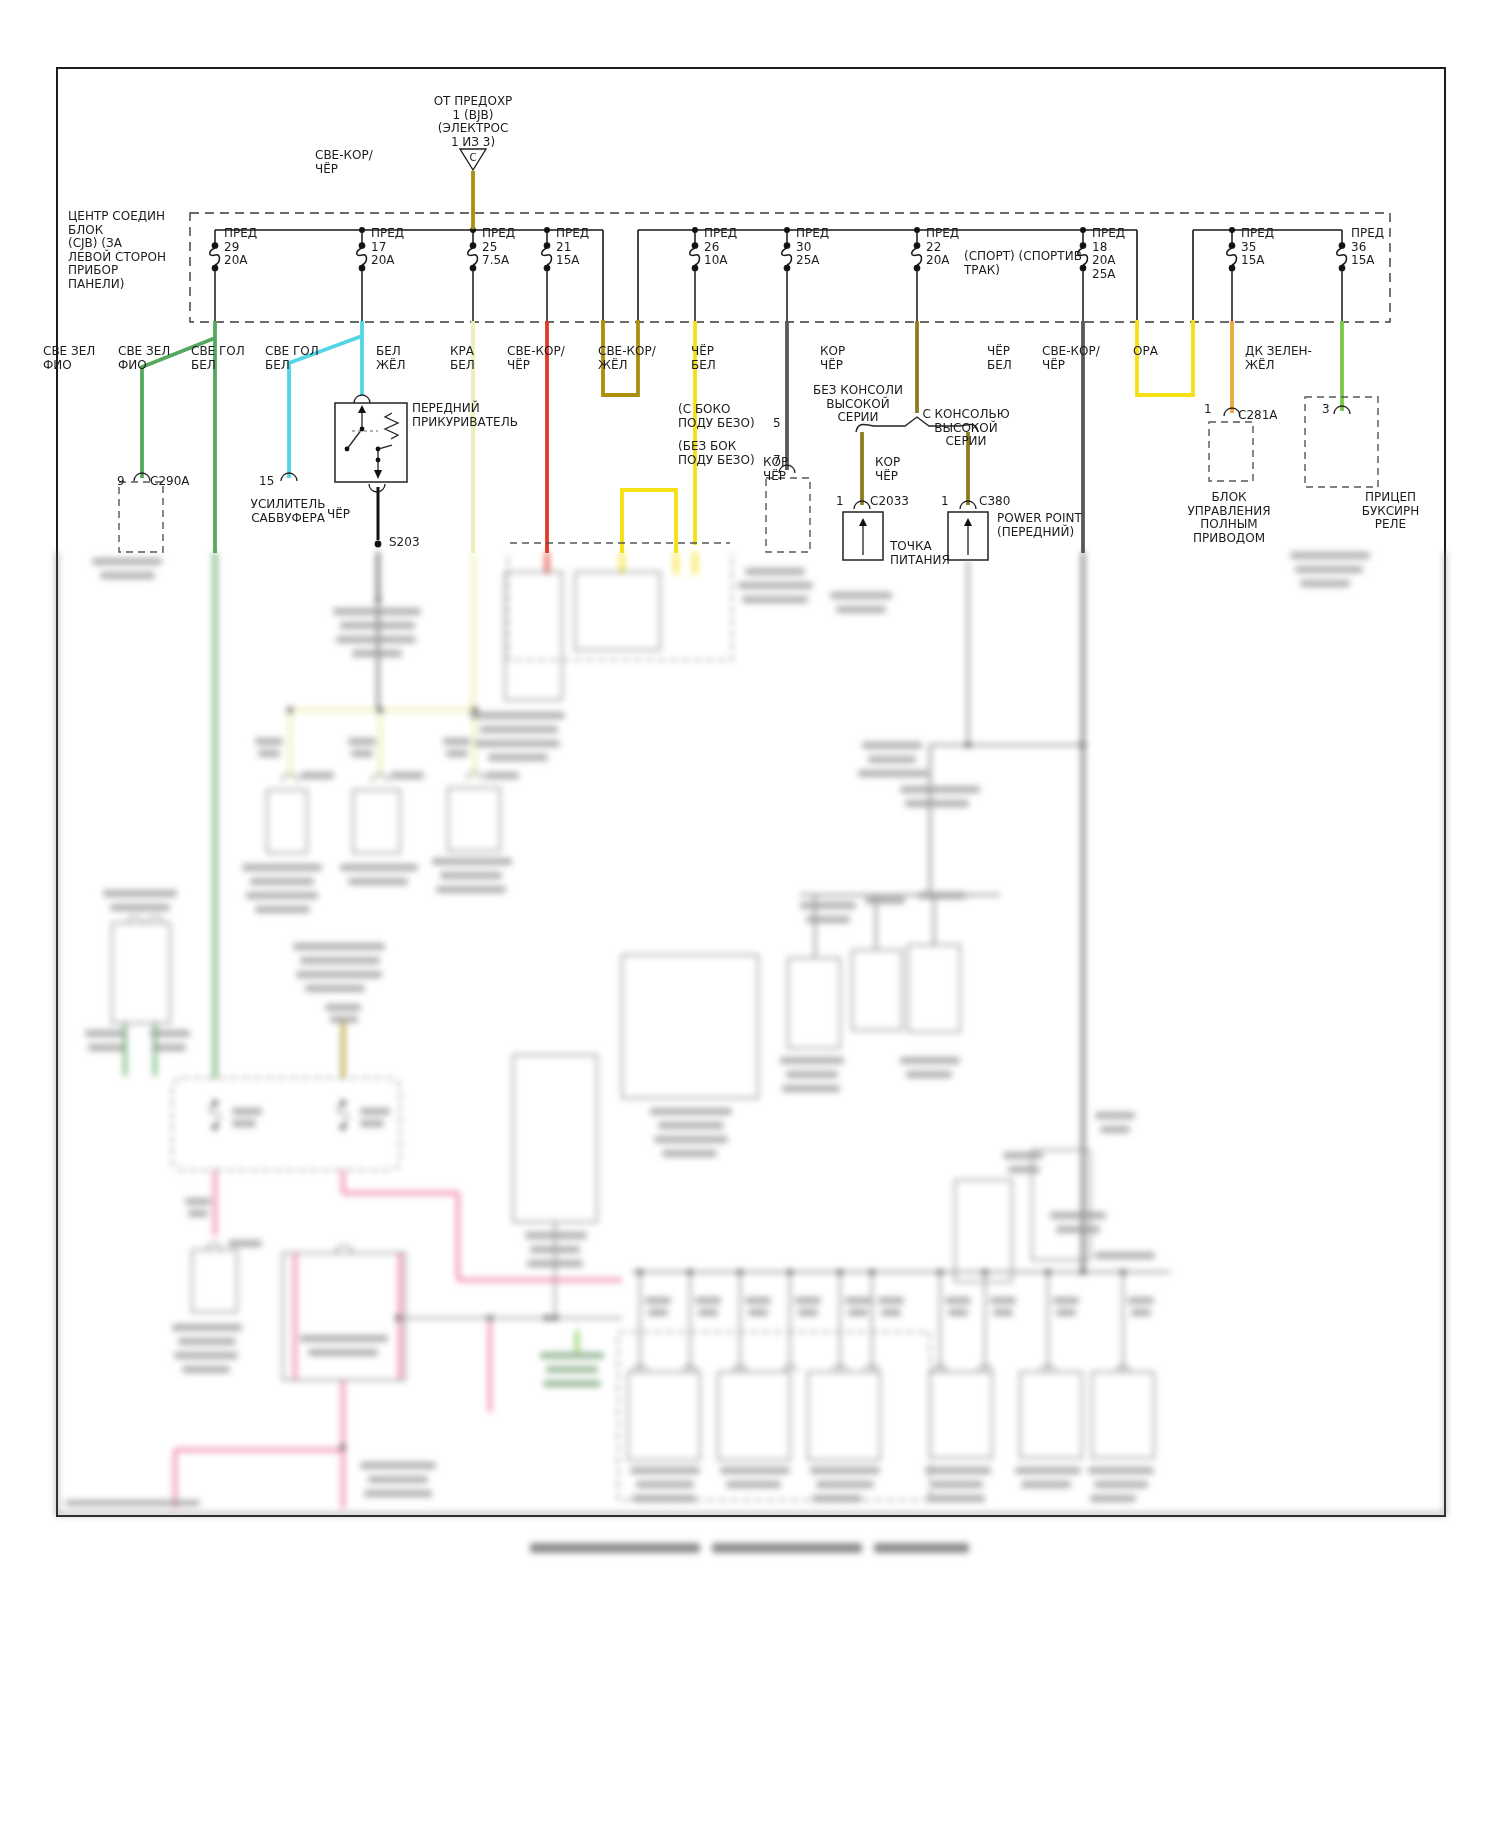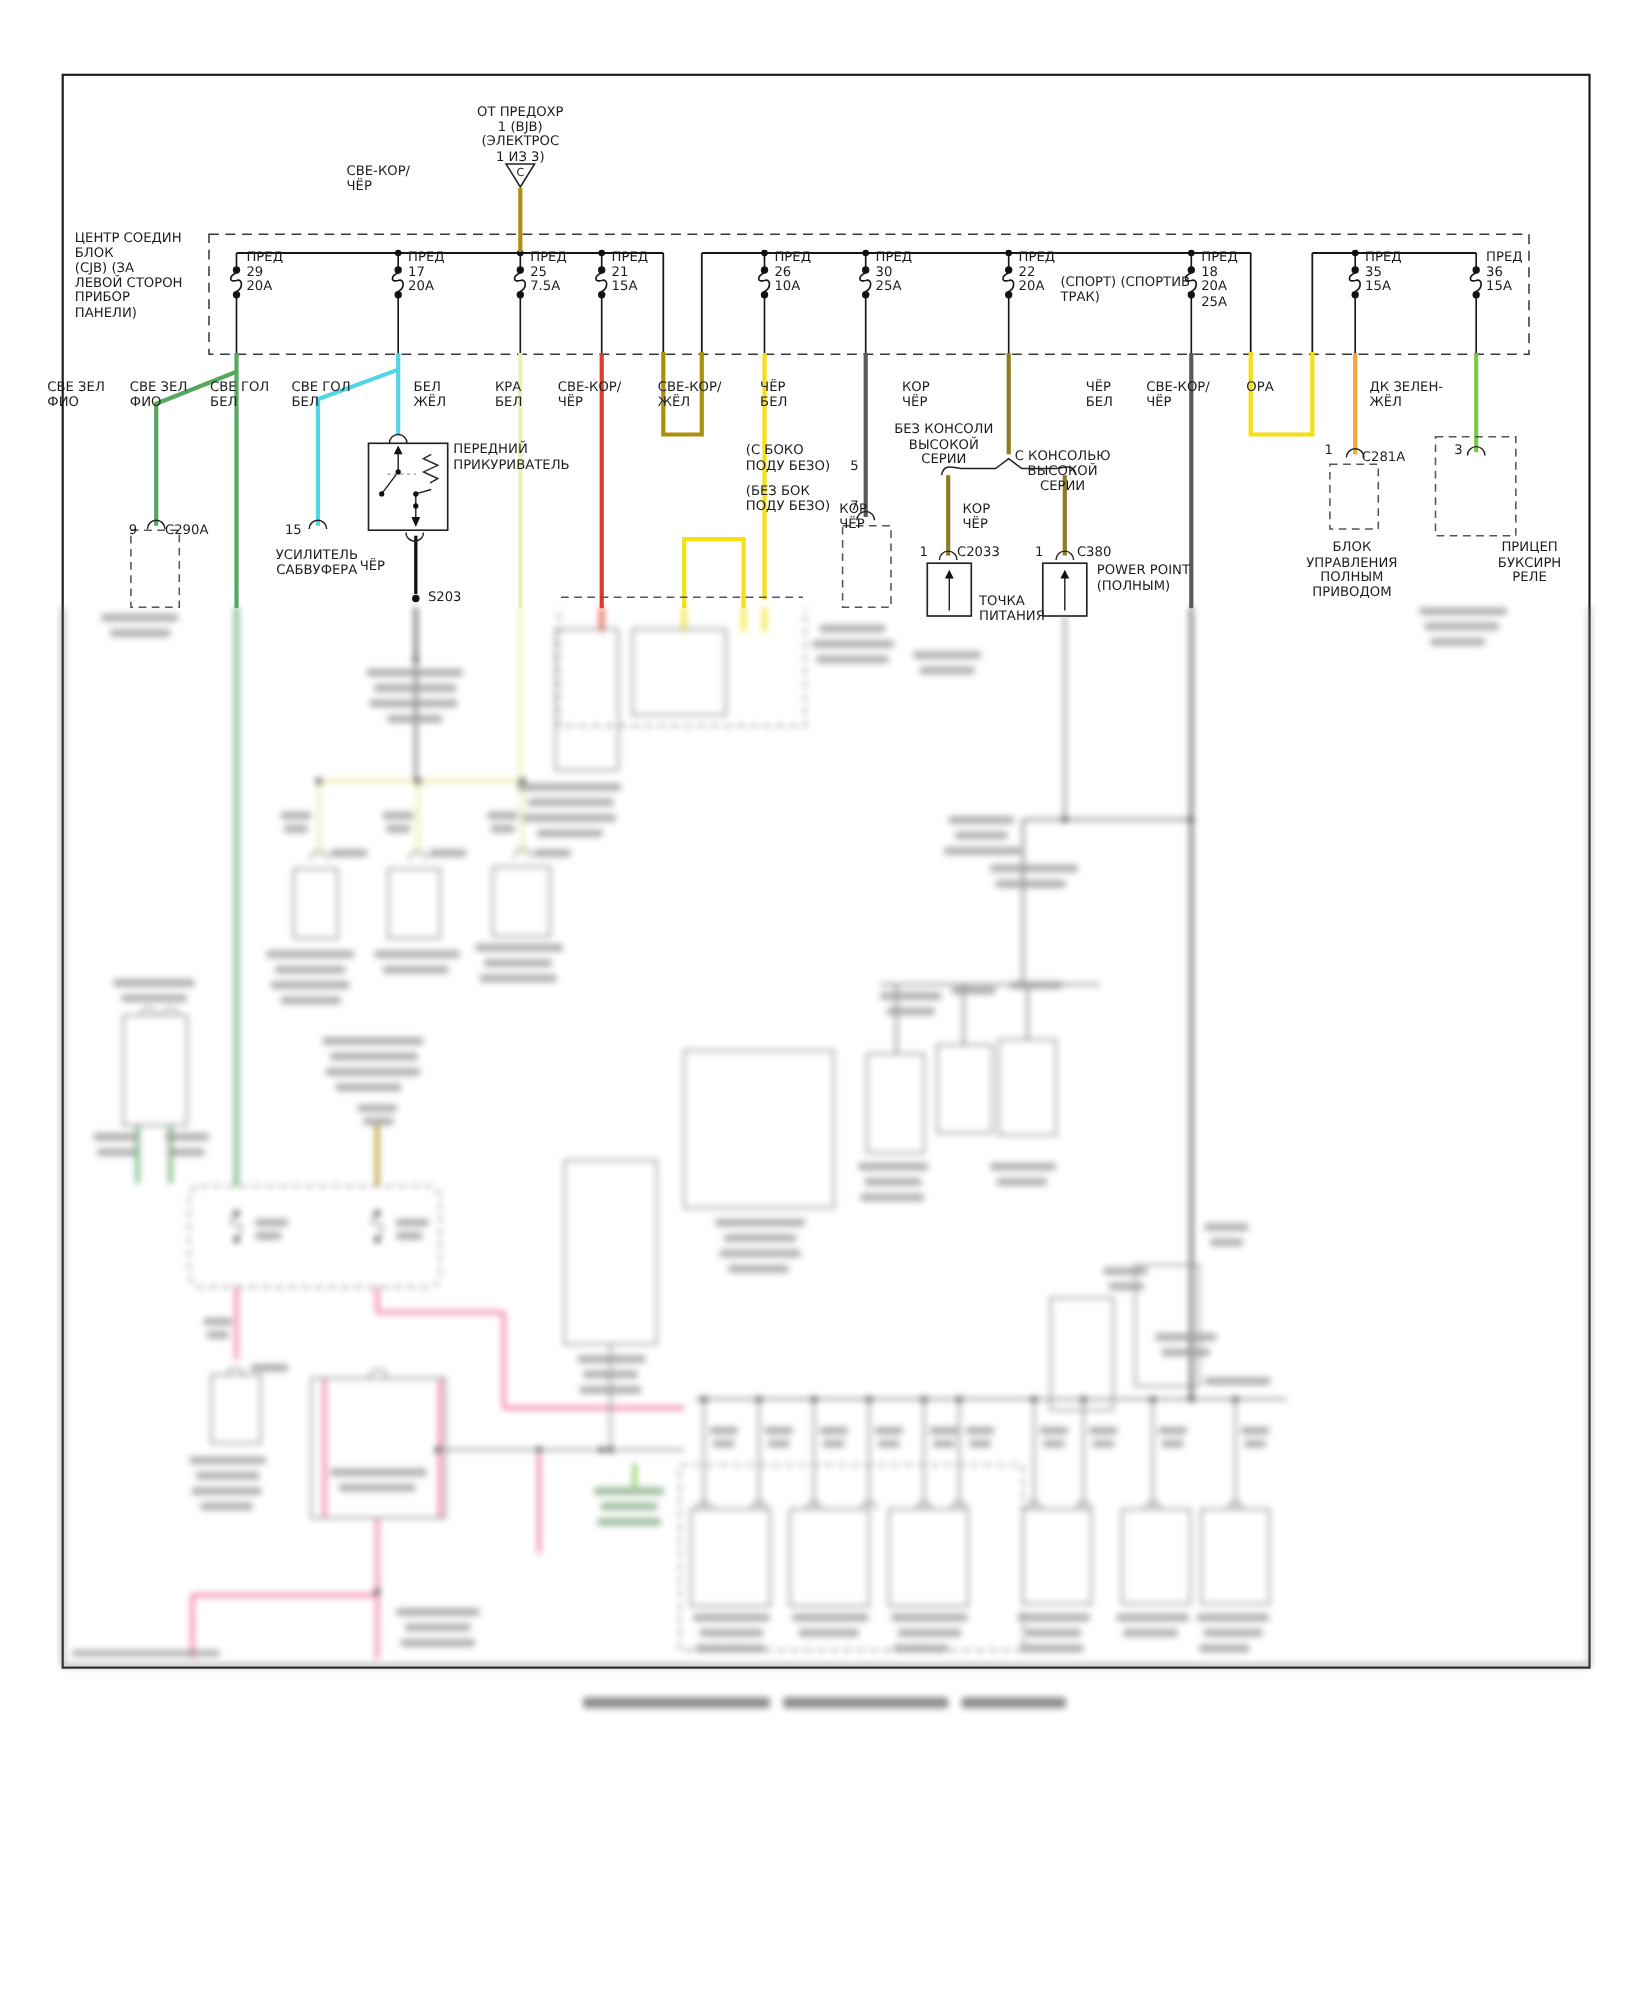--- a/index.html
+++ b/index.html
@@ -300,21 +300,21 @@
 САБВУФЕРА</div>
   <div class="lbl r" style="left:327px;top:508px;width:45px">ЧЁР</div>
   <div class="lbl" style="left:389px;top:536px;width:45px">S203</div>
   <div class="lbl" style="left:836px;top:495px;width:14px">1</div>
   <div class="lbl" style="left:870px;top:495px;width:60px">C2033</div>
   <div class="lbl" style="left:941px;top:495px;width:14px">1</div>
   <div class="lbl" style="left:979px;top:495px;width:60px">C380</div>
   <div class="lbl" style="left:890px;top:540px;width:70px">ТОЧКА
 ПИТАНИЯ</div>
   <div class="lbl" style="left:997px;top:512px;width:100px">POWER POINT
-(ПОЛНЫМ)</div>
+(ПЕРЕДНИЙ)</div>
   <div class="lbl" style="left:1204px;top:403px;width:14px">1</div>
   <div class="lbl" style="left:1238px;top:409px;width:60px">C281A</div>
   <div class="lbl c" style="left:1179px;top:491px;width:100px">БЛОК
 УПРАВЛЕНИЯ
 ПОЛНЫМ
 ПРИВОДОМ</div>
   <div class="lbl" style="left:1322px;top:403px;width:16px">3</div>
   <div class="lbl c" style="left:1343px;top:491px;width:95px">ПРИЦЕП
 БУКСИРН
 РЕЛЕ</div>

